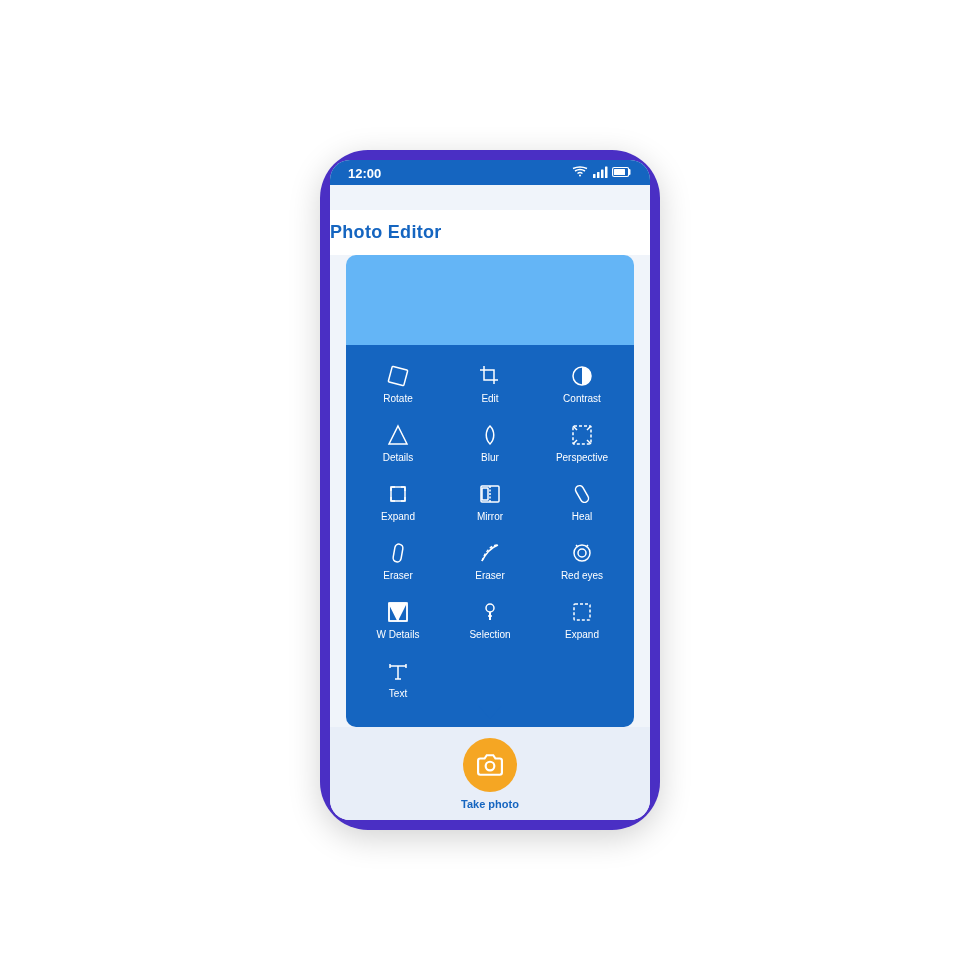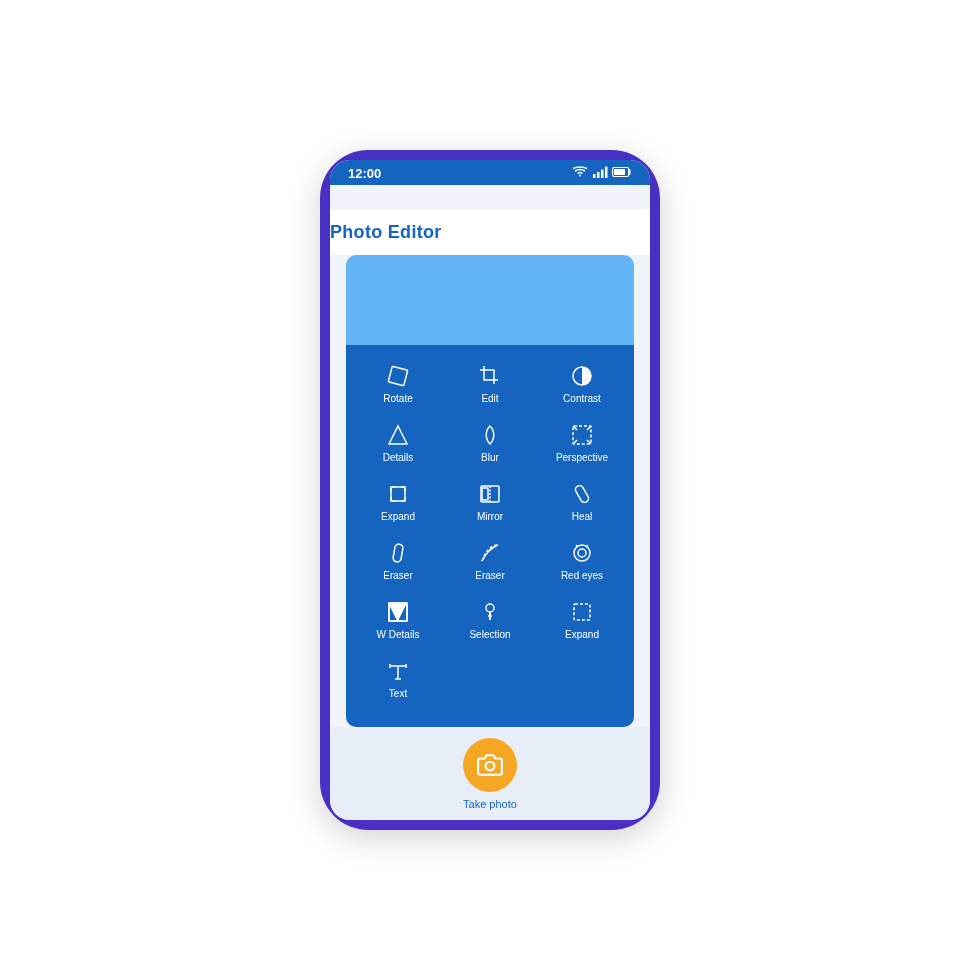--- a/index.html
+++ b/index.html
@@ -186,21 +186,21 @@
       fill: none;
     }
 
     .btn-take-photo .btn-circle { background: #f5a623; }
     .btn-edit .btn-circle { background: #e53935; }
     .btn-gallery .btn-circle { background: #f5793a; }
 
     .btn-label {
       color: #1565c0;
       font-size: 11px;
-      font-weight: 400;
+      font-weight: 700;
     }
   </style>
 </head>
 <body>
 
 <div class="phone-outer">
   <div class="phone-inner">
 
     <div class="status-bar">
       <span class="status-time">12:00</span>

